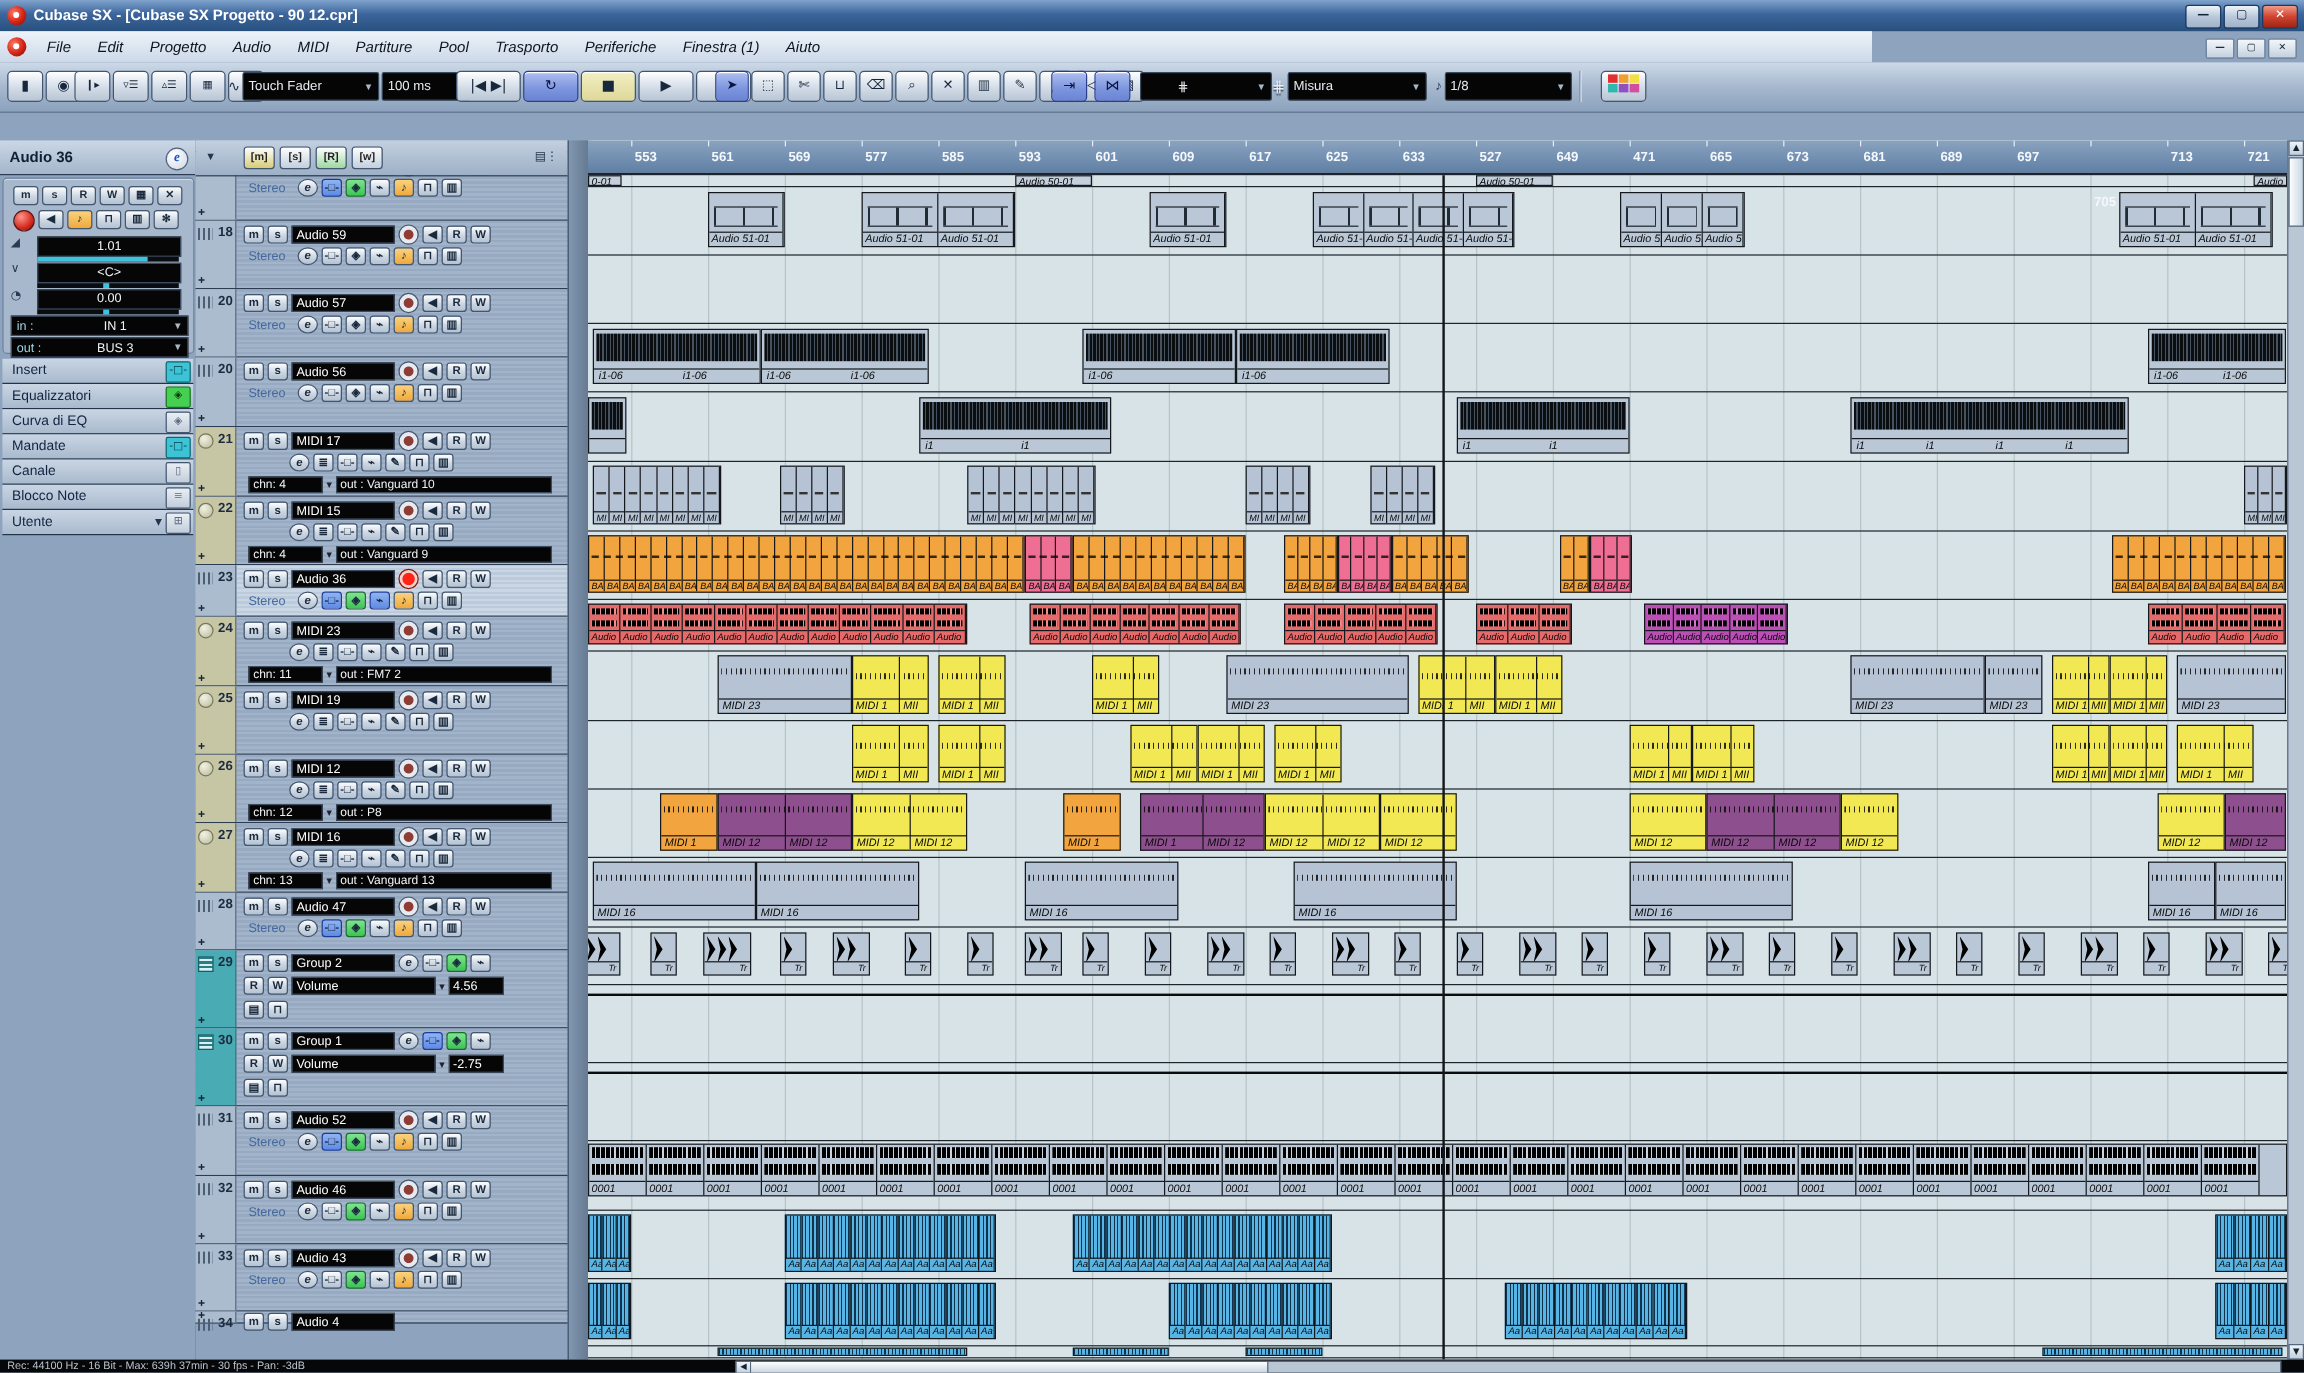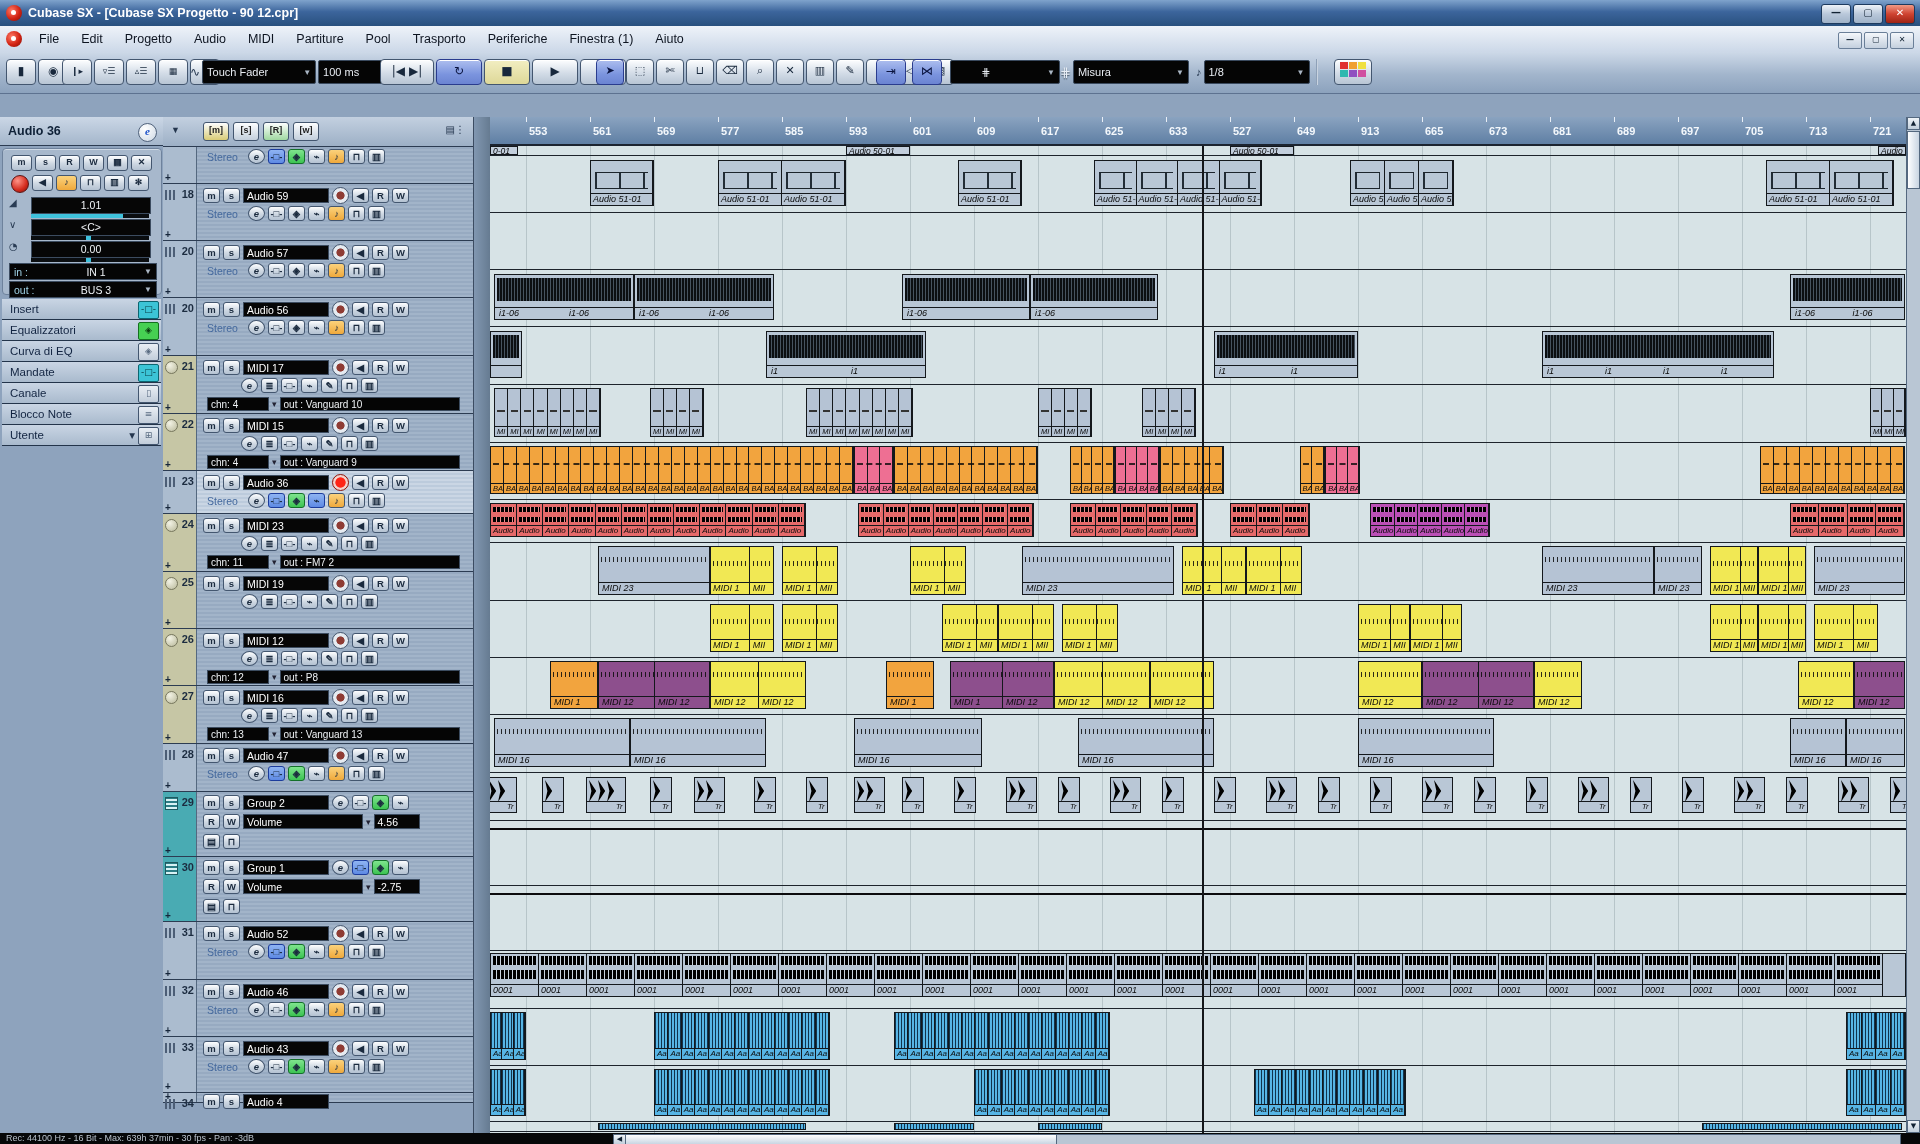--- a/index.html
+++ b/index.html
@@ -14,23 +14,23 @@
   .applogo{width:16px;height:16px;border-radius:50%;margin:0 6px 0 6px;
     background:radial-gradient(circle at 35% 35%,#ff7a66,#d22313 55%,#7d0d05);
     position:relative;flex:0 0 auto;}
   .applogo:after{content:"";position:absolute;left:5px;top:5px;width:5px;height:5px;
     border-radius:50%;background:#fff;}
   .winbtns{position:absolute;right:5px;top:4px;display:flex;gap:2px;}
   .wbtn{width:28px;height:18px;border:1px solid #1d3a5e;border-radius:3px;
     background:linear-gradient(#eef3f9,#b9c8da 50%,#9fb2c8);
     font:bold 10px/16px "DejaVu Sans",sans-serif;text-align:center;color:#123;}
   .wbtn.close{background:linear-gradient(#f09a86,#cf4331 50%,#9e2314);color:#fff;}
-  #menubar{left:0;top:26px;width:1920px;height:26px;
+  #menubar{left:0;top:26px;width:1560px;height:26px;
     background:linear-gradient(#eef3f9,#ccd8e8);border-bottom:1px solid #8fa2b8;
-    display:flex;align-items:center;color:#0d1420;font-size:12.5px;}
+    display:flex;align-items:center;color:#0d1420;font-size:12.5px;font-style:italic;}
   .menuitem{padding:0 11px;line-height:25px;}
   .mdibtns{position:absolute;right:6px;top:32px;display:flex;gap:2px;}
   .mdibtn{width:22px;height:15px;border:1px solid #6a7f98;border-radius:2px;
     background:linear-gradient(#f4f7fb,#c4d0de);font:bold 8px/13px "DejaVu Sans",sans-serif;
     text-align:center;color:#123;}
   
   #toolbar{left:0;top:52px;width:1920px;height:41px;
     background:linear-gradient(#cdd9e8,#a2b5cc 55%,#8ca2bd);
     border-bottom:1px solid #5d7290;}
   .tgroup{position:absolute;top:6px;height:28px;display:flex;align-items:center;gap:2px;}
@@ -859,33 +859,33 @@
         <div class="rlab" style="left: 551px;">617</div>
         <div class="rtick" style="left: 612px;"></div>
         <div class="rlab" style="left: 615px;">625</div>
         <div class="rtick" style="left: 676px;"></div>
         <div class="rlab" style="left: 679px;">633</div>
         <div class="rtick" style="left: 740px;"></div>
         <div class="rlab" style="left: 743px;">527</div>
         <div class="rtick" style="left: 804px;"></div>
         <div class="rlab" style="left: 807px;">649</div>
         <div class="rtick" style="left: 868px;"></div>
-        <div class="rlab" style="left: 871px;">913</div>
+        <div class="rlab" style="left: 871px;">471</div>
         <div class="rtick" style="left: 932px;"></div>
         <div class="rlab" style="left: 935px;">665</div>
         <div class="rtick" style="left: 996px;"></div>
         <div class="rlab" style="left: 999px;">673</div>
         <div class="rtick" style="left: 1060px;"></div>
         <div class="rlab" style="left: 1063px;">681</div>
         <div class="rtick" style="left: 1124px;"></div>
         <div class="rlab" style="left: 1127px;">689</div>
         <div class="rtick" style="left: 1188px;"></div>
         <div class="rlab" style="left: 1191px;">697</div>
         <div class="rtick" style="left: 1252px;"></div>
-        <div class="rlab" style="left: 1255px;">705</div>
+        <div class="rlab" style="left: 1255px; margin-top: 38px;">705</div>
         <div class="rtick" style="left: 1316px;"></div>
         <div class="rlab" style="left: 1319px;">713</div>
         <div class="rtick" style="left: 1380px;"></div>
         <div class="rlab" style="left: 1383px;">721</div>
       </div>
     <div class="glines" id="gridlayer">
         <div class="gline" style="left: 36px;"></div>
         <div class="gline" style="left: 100px;"></div>
         <div class="gline" style="left: 164px;"></div>
         <div class="gline" style="left: 228px;"></div>

